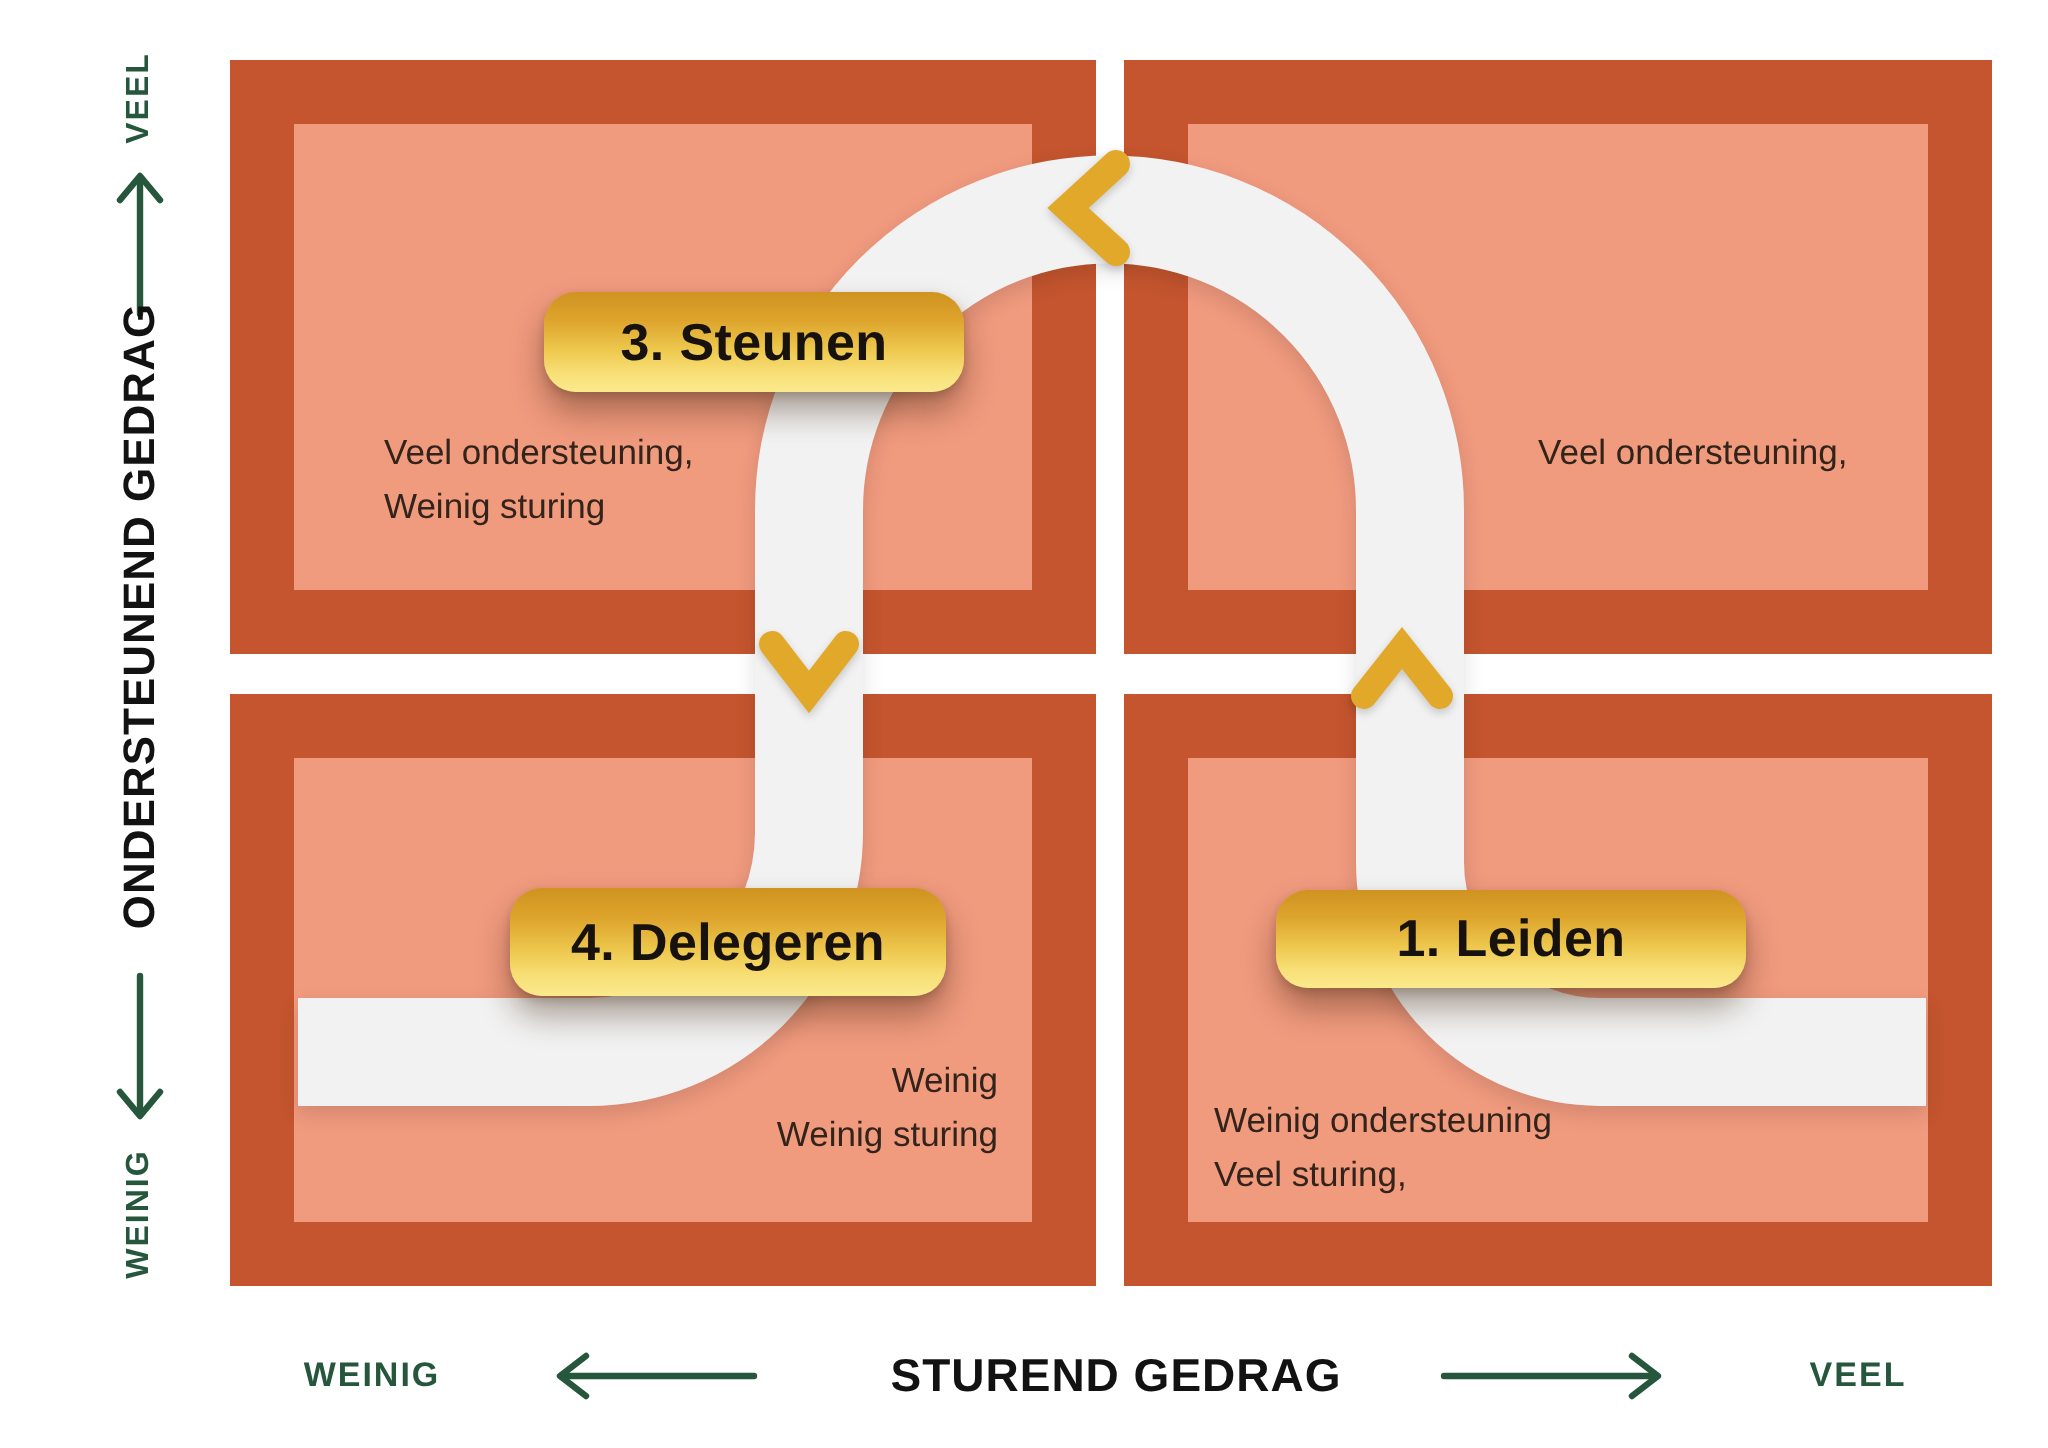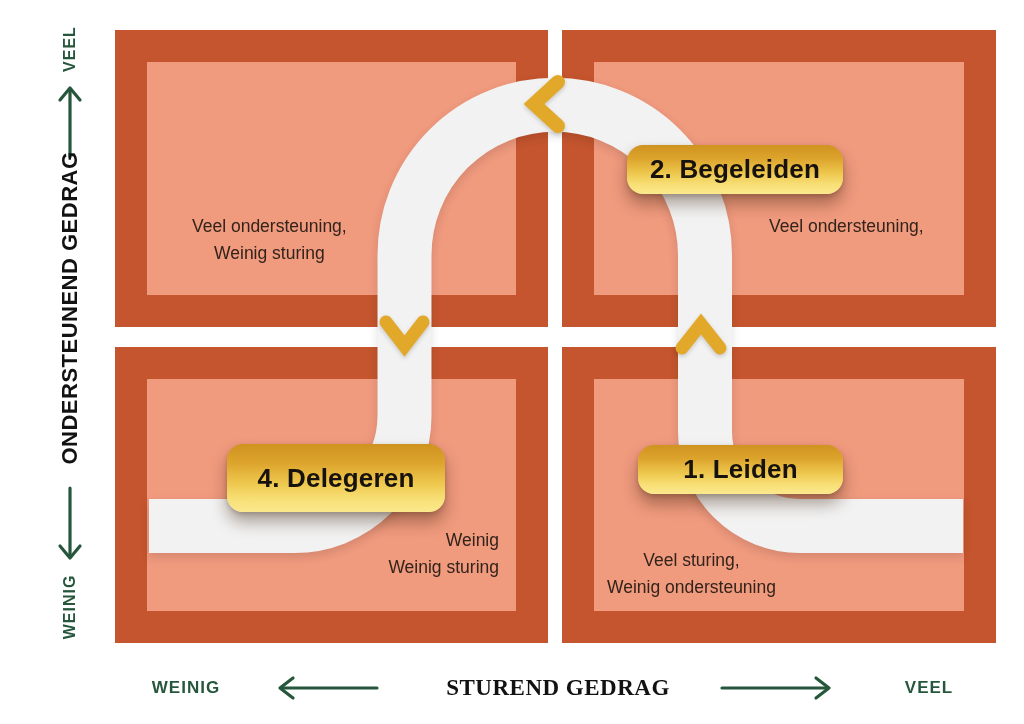--- a/index.html
+++ b/index.html
@@ -27,43 +27,43 @@
   
   .pill {
     position:absolute; display:flex; align-items:center; justify-content:center;
     border-radius:16px;
     background:linear-gradient(180deg,#cf9320 0%,#dda42c 28%,#eec84e 58%,#f8e078 82%,#fbe98d 100%);
     box-shadow:0 10px 16px rgba(61,35,12,.40), 0 2px 4px rgba(61,35,12,.20);
     font-weight:bold; font-size:26px; color:#17120e; letter-spacing:.2px;
   }
   #pill-steunen    { left:272px; top:146px; width:210px; height:50px; }
   #pill-begeleiden { left:627px; top:145px; width:216px; height:49px; }
-  #pill-delegeren  { left:227px; top:444px; width:218px; height:68px; }
-  #pill-leiden     { left:638px; top:445px; width:205px; height:49px; }
+  #pill-delegeren  { left:255px; top:444px; width:218px; height:54px; }
+  #pill-leiden     { left:638px; top:445px; width:235px; height:49px; }
 
   
-  .desc { position:absolute; font-size:17.5px; line-height:27px; color:#32231b;text-align:center; }
+  .desc { position:absolute; font-size:17.5px; line-height:27px; color:#32231b; }
   #desc-steunen    { left:192px; top:213px; }
   #desc-begeleiden { left:769px; top:213px; }
   #desc-delegeren  { right:525px; top:527px; text-align:right; }
   #desc-leiden     { left:607px; top:547px; }
 
   
   .axis-label { position:absolute; white-space:nowrap; font-weight:bold;
                 transform:translate(-50%,-50%); }
   .axis-label.vert { transform:translate(-50%,-50%) rotate(-90deg); }
   .green-sm { color:#26573d; font-size:16px; letter-spacing:1px; }
   .green-sm-h { color:#26573d; font-size:17px; letter-spacing:1px; }
   .black-lg { color:#121212; font-size:22px; letter-spacing:.5px; }
   .black-lg-h { color:#121212; font-size:23px; letter-spacing:.5px; }
   #y-max   { left:70px; top:49px; }
   #y-label { left:70px; top:308px; }
   #y-min   { left:70px; top:607px; }
   #x-min   { left:186px; top:688px; }
-  #x-label { left:558px; top:688px;font-family:Liberation Serif, serif; }
+  #x-label { left:558px; top:688px; }
   #x-max   { left:929px; top:688px; }
 </style>
 </head>
 <body>
 
 <div class="canvas">
 
   <div class="quad" id="quad-steunen">
     <div class="quad-inner"></div>
   </div>
@@ -96,38 +96,38 @@
     <g>
       <line class="axis-arrow" x1="377" y1="688" x2="282" y2="688"></line>
       <polyline class="axis-arrow" points="293,678 280,688 293,698"></polyline>
     </g>
     <g>
       <line class="axis-arrow" x1="722" y1="688" x2="827" y2="688"></line>
       <polyline class="axis-arrow" points="816,678 829,688 816,698"></polyline>
     </g>
   </svg>
 
-  <div class="pill" id="pill-begeleiden">2. Begeleiden</div>
+  <div class="pill" id="pill-steunen">3. Steunen</div>
   <div class="pill" id="pill-delegeren">4. Delegeren</div>
   <div class="pill" id="pill-leiden">1. Leiden</div>
 
   <div class="desc" id="desc-steunen">
     <div>Veel ondersteuning,</div>
     <div>Weinig sturing</div>
   </div>
   <div class="desc" id="desc-begeleiden">
     <div>Veel ondersteuning,</div>
   </div>
   <div class="desc" id="desc-delegeren">
     <div>Weinig</div>
     <div>Weinig sturing</div>
   </div>
   <div class="desc" id="desc-leiden">
+    <div>Weinig ondersteuning</div>
     <div>Veel sturing,</div>
-    <div>Weinig ondersteuning</div>
   </div>
 
   <div class="axis-label vert green-sm" id="y-max">VEEL</div>
   <div class="axis-label vert black-lg" id="y-label">ONDERSTEUNEND GEDRAG</div>
   <div class="axis-label vert green-sm" id="y-min">WEINIG</div>
   <div class="axis-label green-sm-h" id="x-min">WEINIG</div>
   <div class="axis-label black-lg-h" id="x-label">STUREND GEDRAG</div>
   <div class="axis-label green-sm-h" id="x-max">VEEL</div>
 
 </div>

